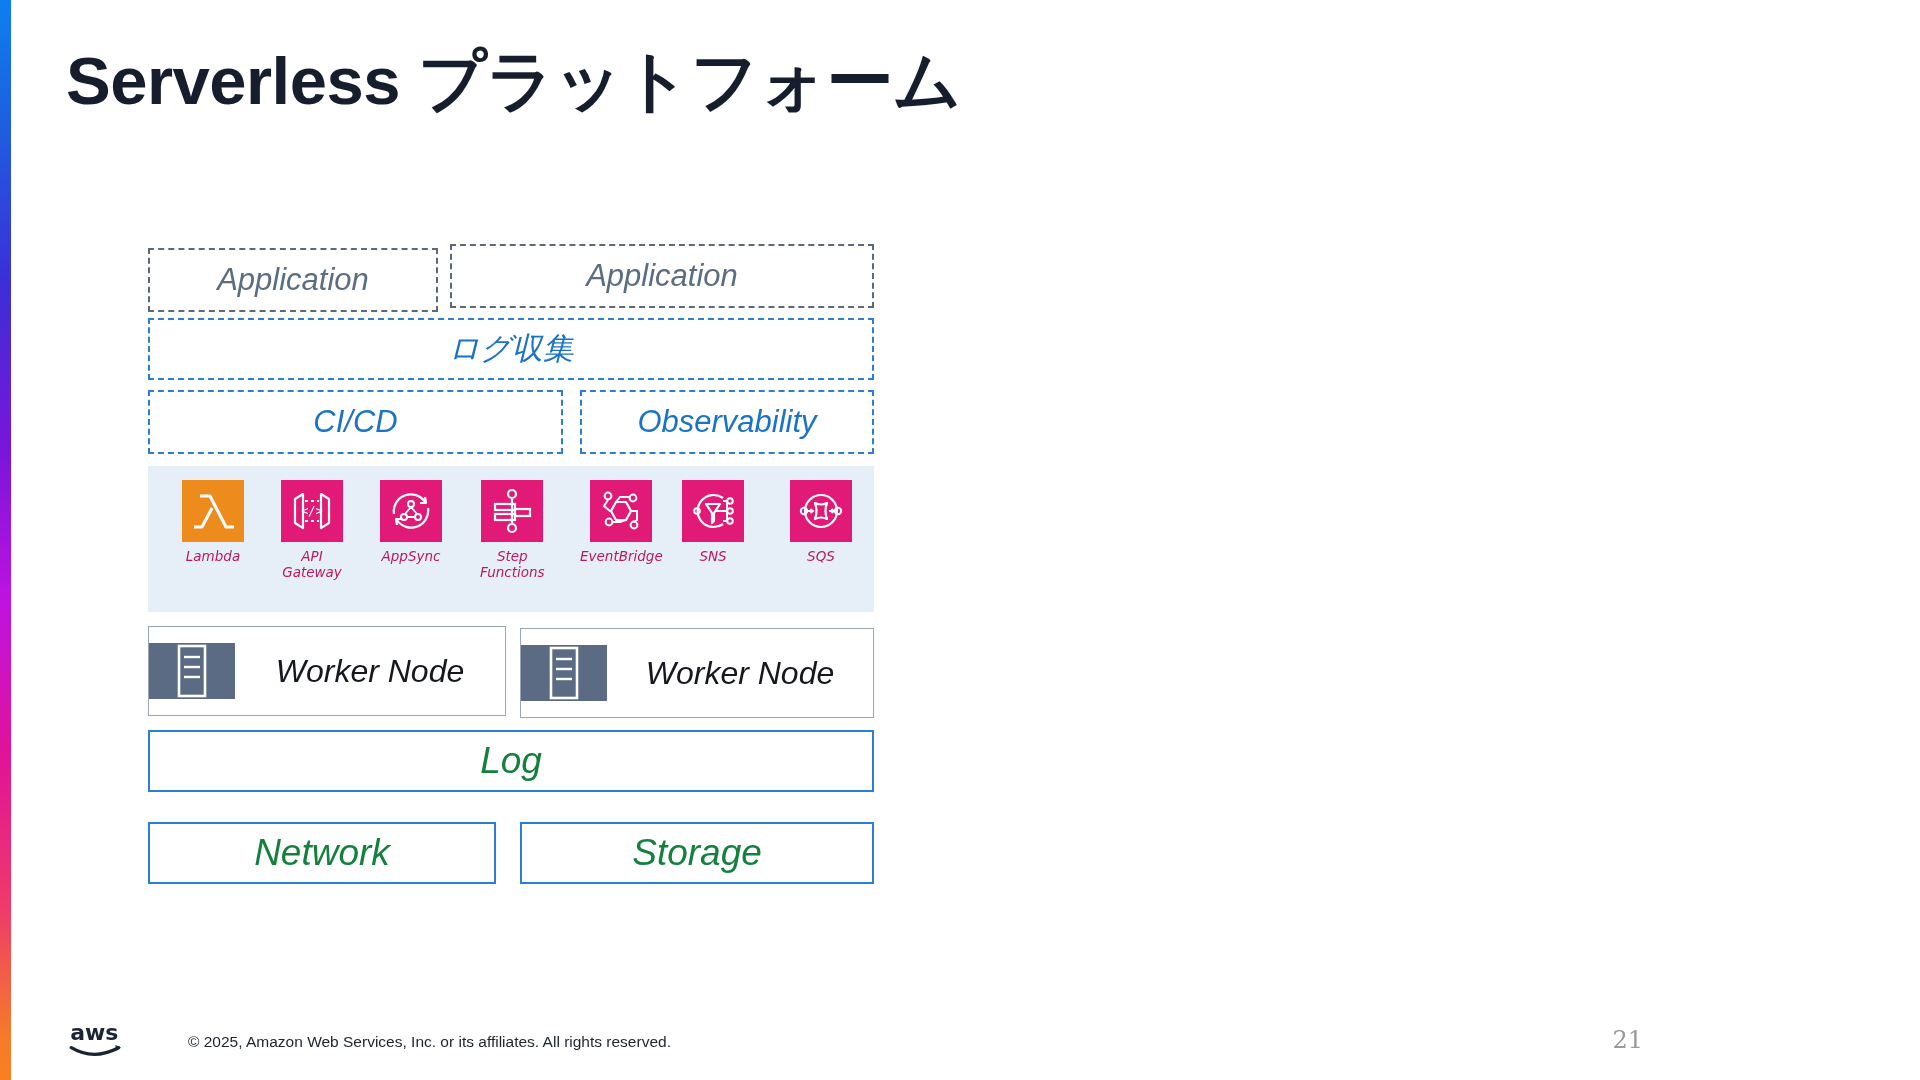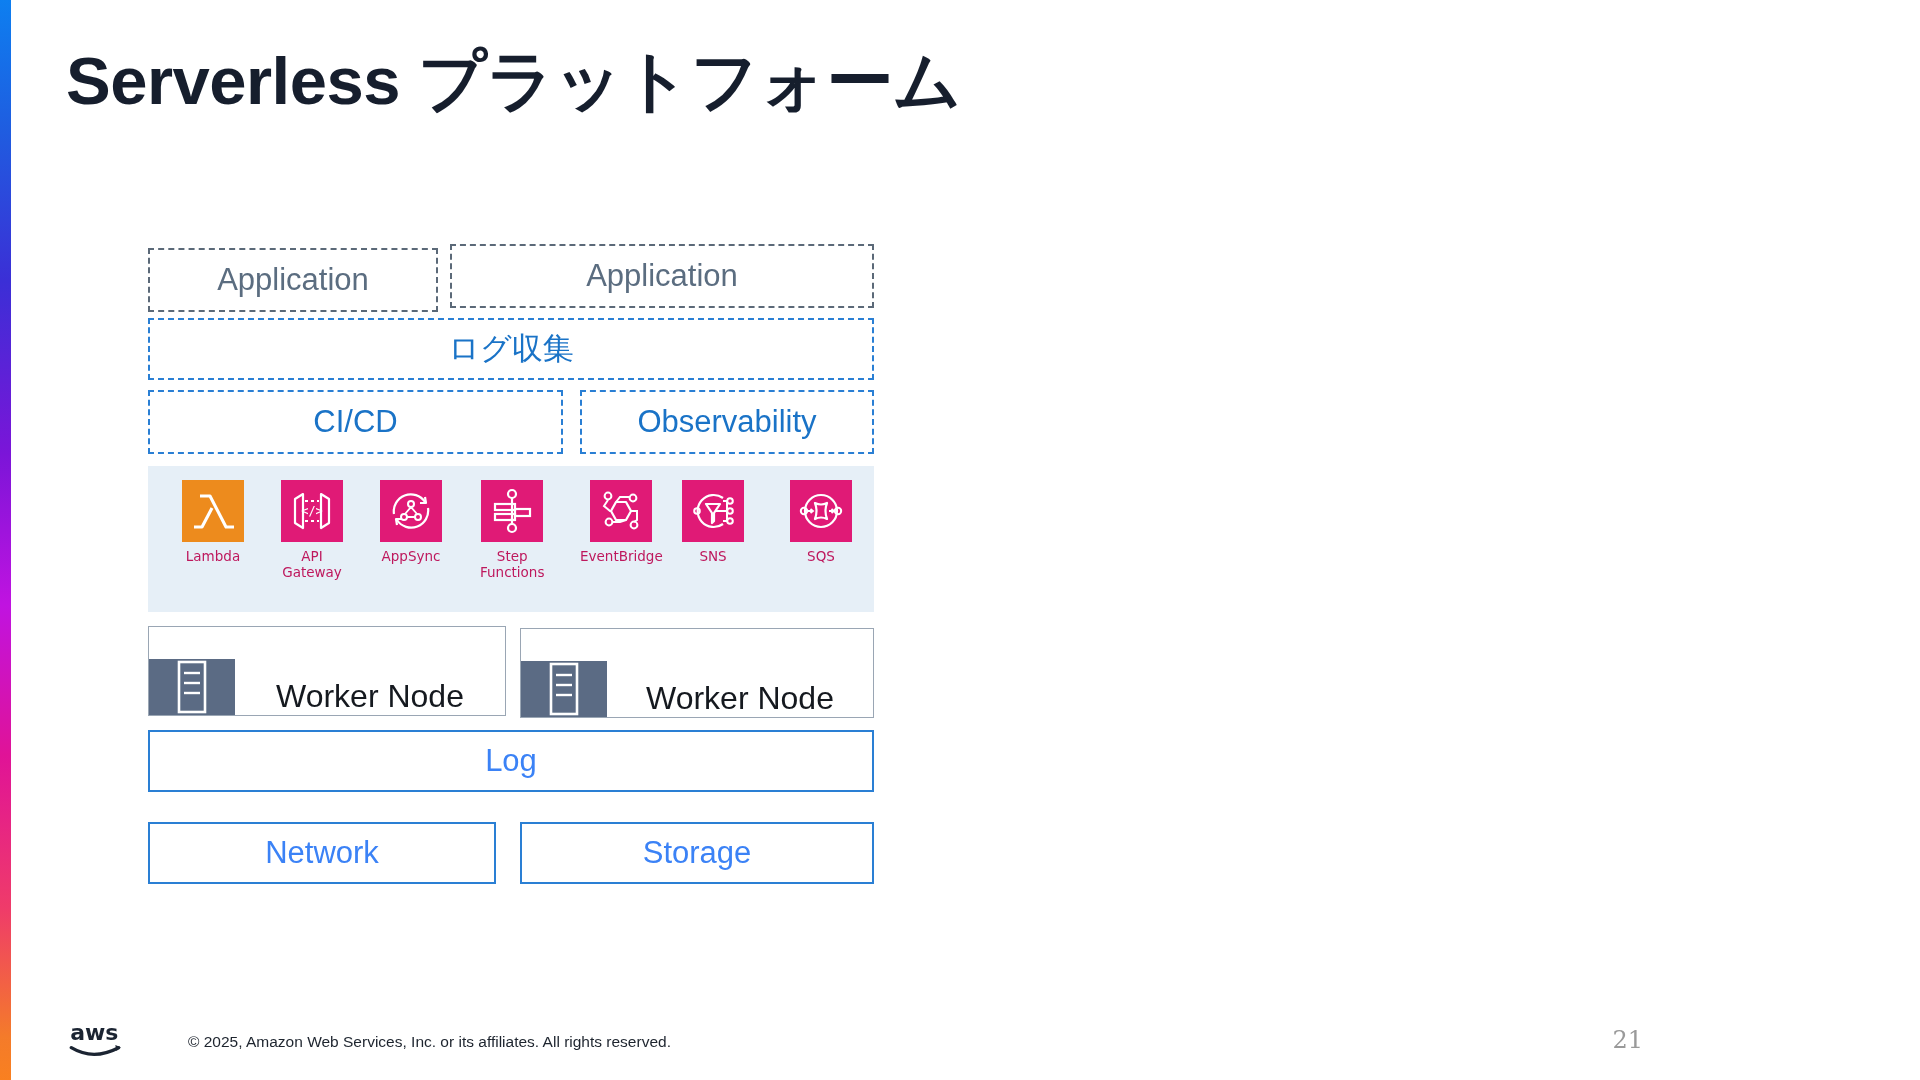--- a/index.html
+++ b/index.html
@@ -40,21 +40,21 @@
     font-weight: bold;
     color: #161e2d;
     letter-spacing: -0.5px;
     white-space: nowrap;
   }
 
   
   .diagram {
     position: absolute;
     left: 148px; top: 248px;
-    width: 906px; height: 710px;
+    width: 906px; height: 710px; font-style: italic;
   }
 
   .box {
     position: absolute;
     display: flex;
     align-items: center;
     justify-content: center;
     background: #ffffff;
   }
   .box-label { line-height: 1.1; }
@@ -75,22 +75,22 @@
   .dashed-blue .box-label {
     color: #1a73c7;
     font-size: 31px;
   }
 
   
   .solid-blue {
     border: 2px solid #2a7fd4;
   }
   .solid-blue .box-label {
-    color: #3b82f6;
-    font-size: 31px;
+    color: #15803d;
+    font-size: 37px;
   }
 
   
   .services-band {
     position: absolute;
     background: #e6eff7;
     display: flex;
     align-items: flex-start;
   }
   .service {
@@ -113,21 +113,21 @@
     font-family: "DejaVu Sans", sans-serif;
     white-space: pre-line;
   }
 
   
   .worker {
     position: absolute;
     border: 1.5px solid #9aa6b4;
     background: #ffffff;
     display: flex;
-    align-items: flex-end;
+    align-items: center;
   }
   .worker-icon {
     width: 86px;
     background: #5b6b84;
     display: flex; align-items: center; justify-content: center;
     flex: 0 0 auto;
   }
   .worker-body {
     flex: 1 1 auto;
     display: flex; align-items: center; justify-content: center;

